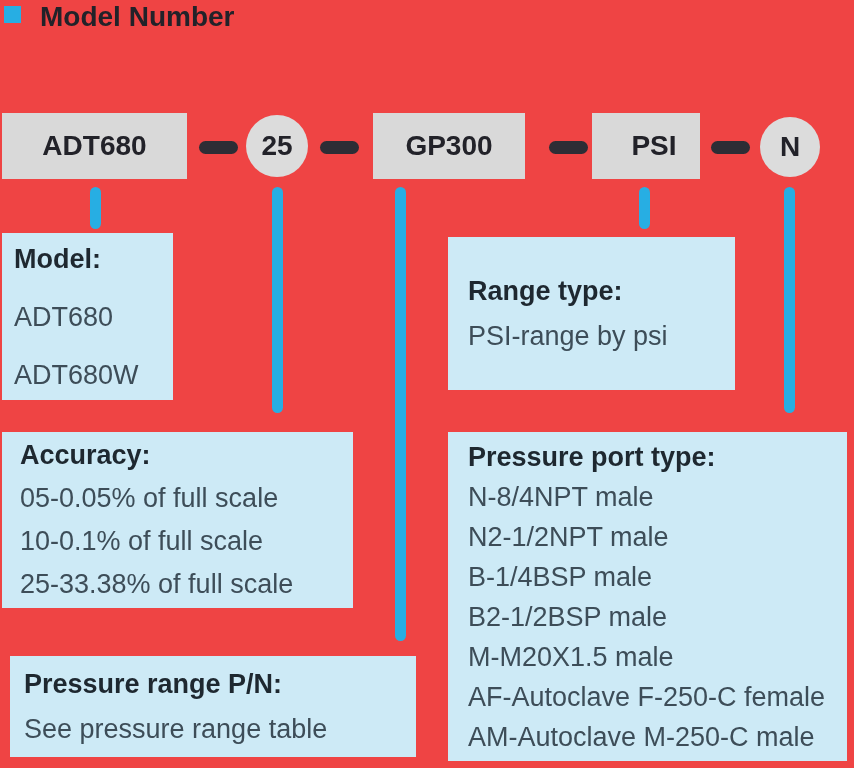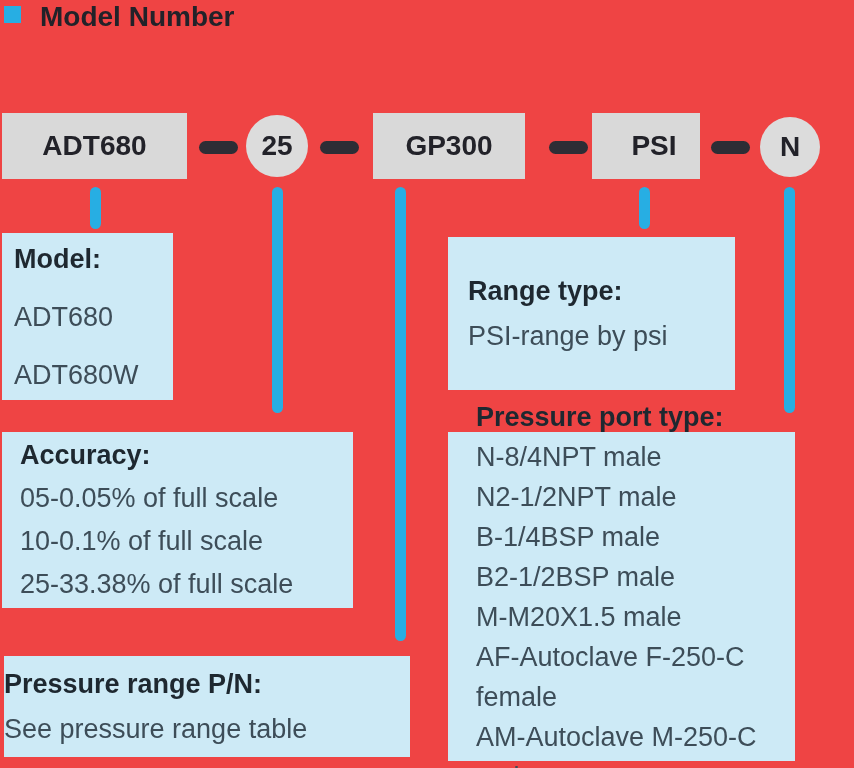--- a/index.html
+++ b/index.html
@@ -79,22 +79,22 @@
     flex-direction: column;
     justify-content: center;
   }
   .callout .title {
     font-weight: bold;
     color: var(--callout-title-text);
   }
   .callout-model        { left: 2px;   top: 233px; width: 171px; height: 167px; padding-left: 12px; line-height: 46px; gap: 12px; }
   .callout-range-type   { left: 448px; top: 237px; width: 287px; height: 153px; padding-left: 20px; line-height: 45px; }
   .callout-accuracy     { left: 2px;   top: 432px; width: 351px; height: 176px; padding-left: 18px; line-height: 43px; }
-  .callout-pressure-port{ left: 448px; top: 432px; width: 347px; height: 329px; padding-left: 28px; line-height: 40px; }
-  .callout-pressure-range{ left: 4px;  top: 656px; width: 406px; height: 101px; line-height: 45px; }
+  .callout-pressure-port{ left: 448px; top: 432px; width: 399px; height: 329px; padding-left: 20px; line-height: 40px; }
+  .callout-pressure-range{ left: 10px;  top: 656px; width: 406px; height: 101px; padding-left: 14px; line-height: 45px; }
 </style>
 </head>
 <body>
 
 <div class="canvas">
 
   <div class="bullet"></div>
   <div class="page-title">Model Number</div>
 
   <div class="seg" style="left:2px; width:185px;">ADT680</div>

